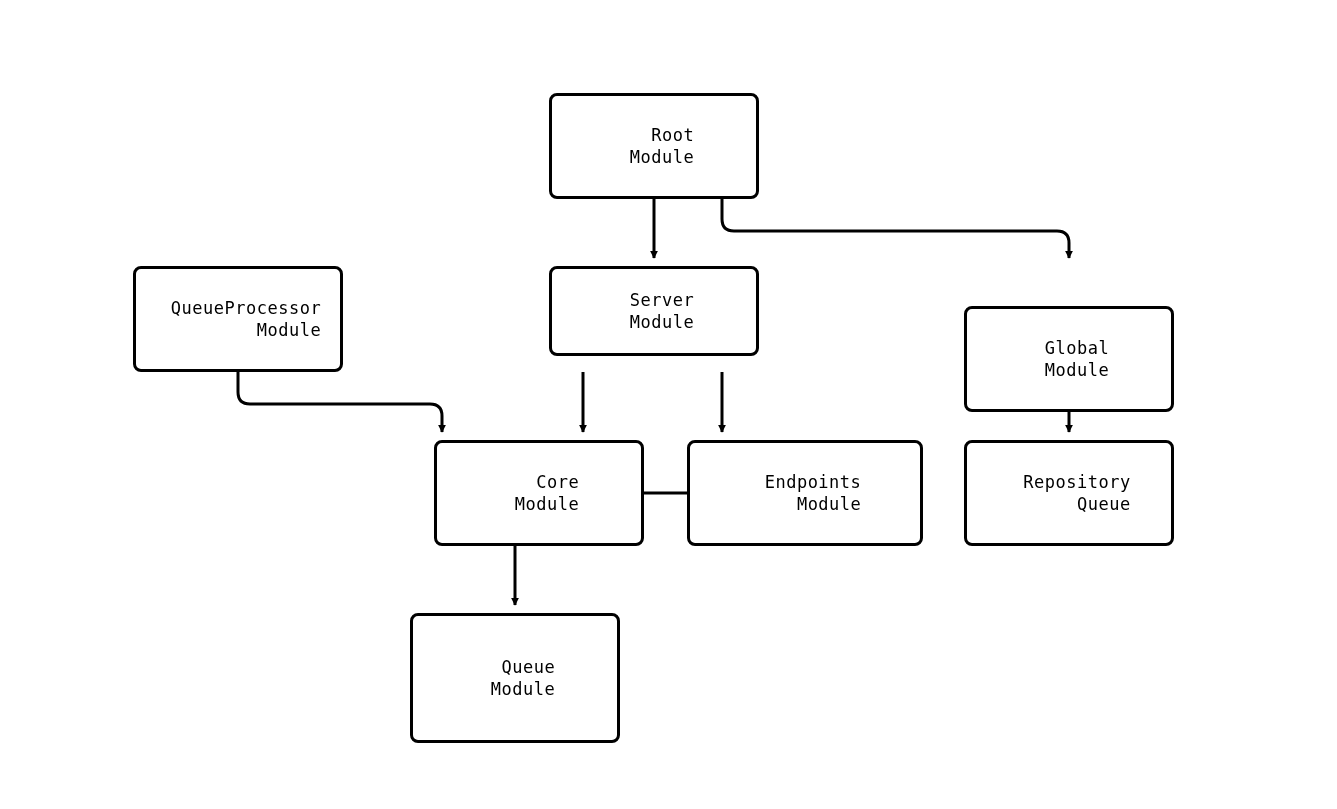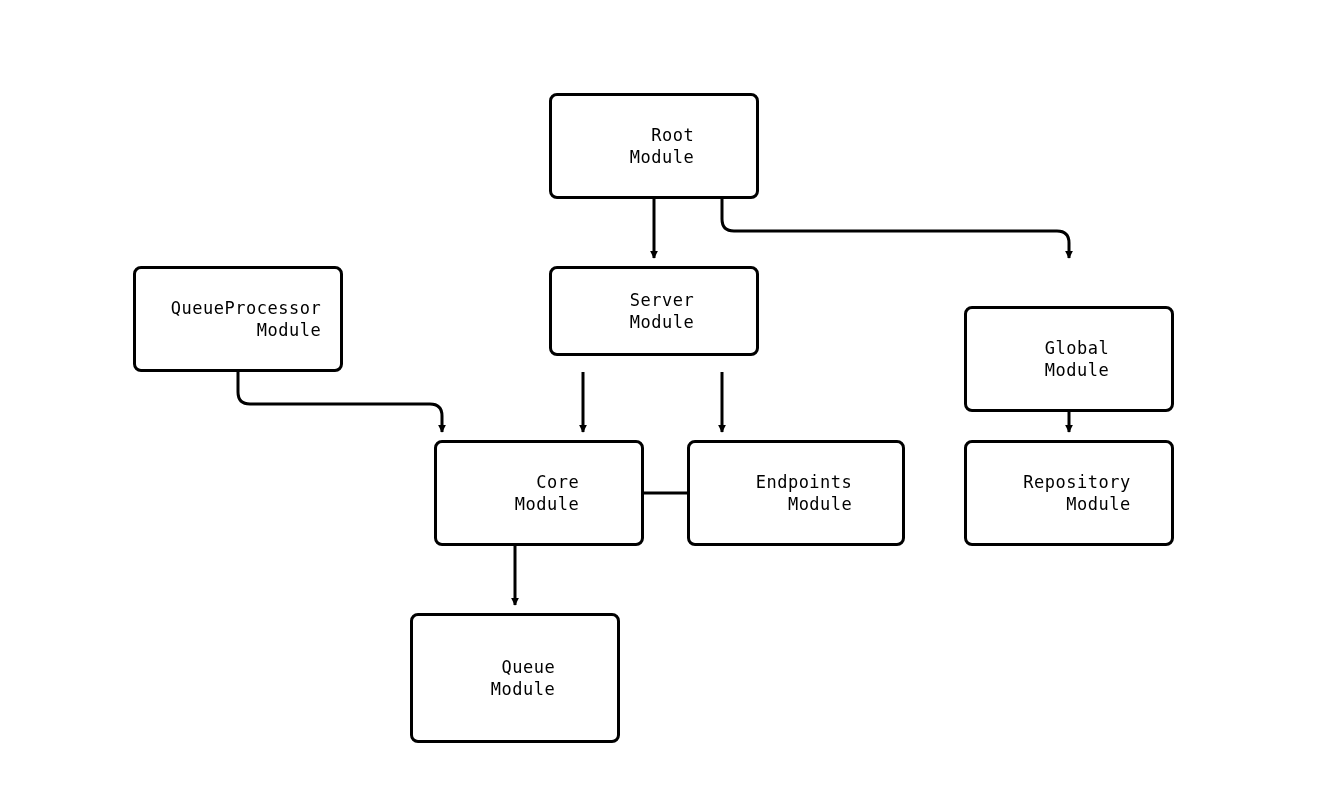--- a/index.html
+++ b/index.html
@@ -85,27 +85,27 @@
 Module</div>
       </div>
       <div class="node" style="left: 964px; top: 266px; width: 210px; height: 106px; border-color: rgb(0, 0, 0); background: rgb(255, 255, 255); margin-top: 40px;">
         <div class="node-label">Global
 Module</div>
       </div>
       <div class="node" style="left: 410px; top: 440px; width: 210px; height: 106px; border-color: rgb(0, 0, 0); background: rgb(255, 255, 255); margin-left: 24px;">
         <div class="node-label">Core
 Module</div>
       </div>
-      <div class="node" style="left: 687px; top: 440px; width: 218px; height: 106px; border-color: rgb(0, 0, 0); background: rgb(255, 255, 255);">
+      <div class="node" style="left: 687px; top: 440px; width: 236px; height: 106px; border-color: rgb(0, 0, 0); background: rgb(255, 255, 255);">
         <div class="node-label">Endpoints
 Module</div>
       </div>
       <div class="node" style="left: 964px; top: 440px; width: 210px; height: 106px; border-color: rgb(0, 0, 0); background: rgb(255, 255, 255);">
         <div class="node-label">Repository
-Module</div>
+Queue</div>
       </div>
       <div class="node" style="left: 410px; top: 613px; width: 210px; height: 130px; border-color: rgb(0, 0, 0); background: rgb(255, 255, 255);">
         <div class="node-label">Queue
 Module</div>
       </div>
     </div>
 
 </div>
 
 </body></html>

